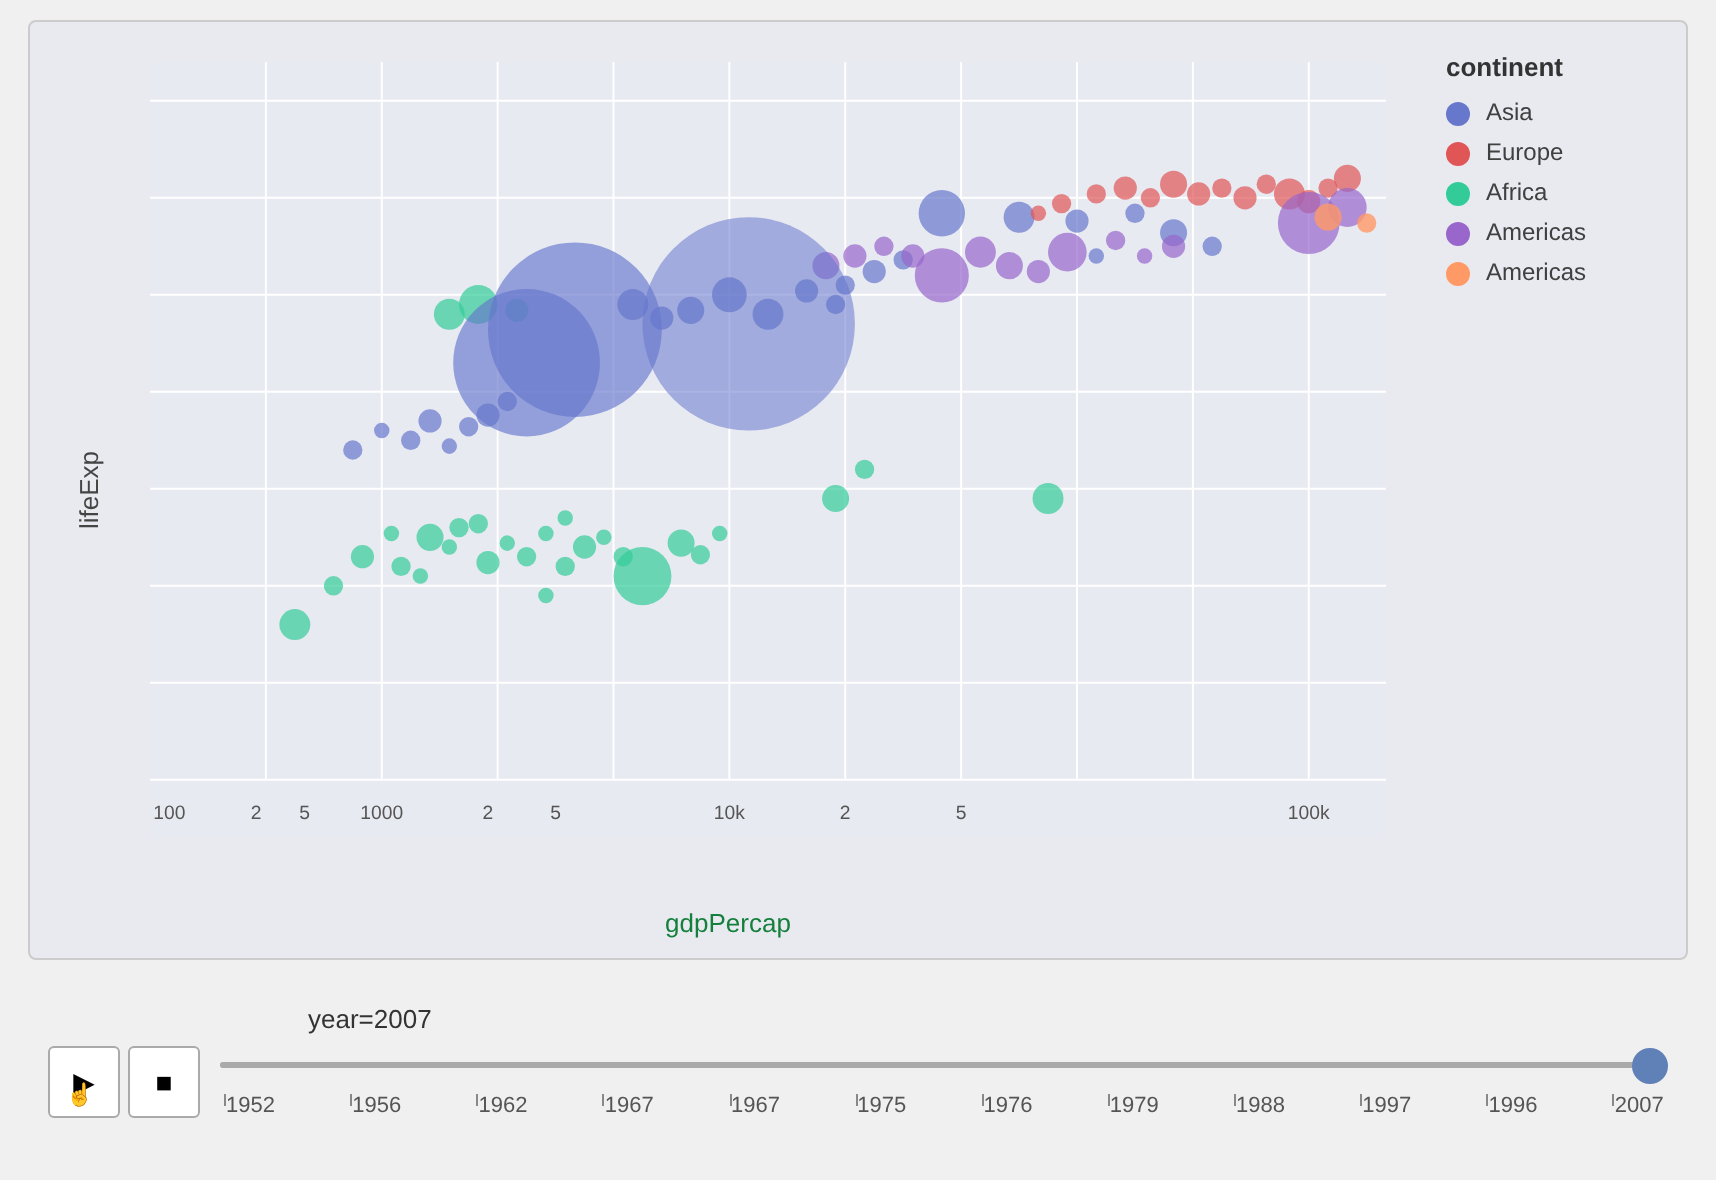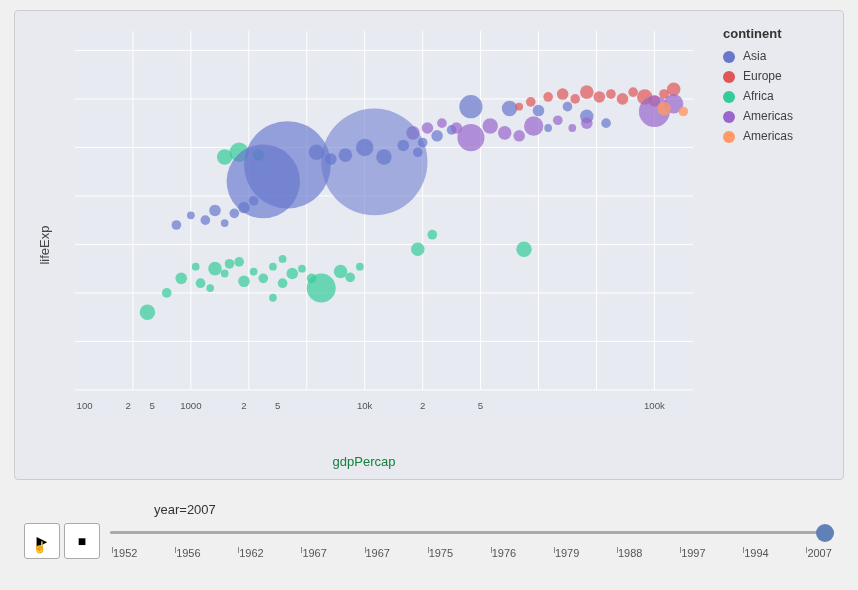--- a/index.html
+++ b/index.html
@@ -404,21 +404,21 @@
         <div class="tick-mark">
           <div class="tick-line"></div>
           <span>1988</span>
         </div>
         <div class="tick-mark">
           <div class="tick-line"></div>
           <span>1997</span>
         </div>
         <div class="tick-mark">
           <div class="tick-line"></div>
-          <span>1994</span>
+          <span>1996</span>
         </div>
         <div class="tick-mark">
           <div class="tick-line"></div>
           <span>2007</span>
         </div>
       </div>
     </div>
   </div>
 </div>
 

